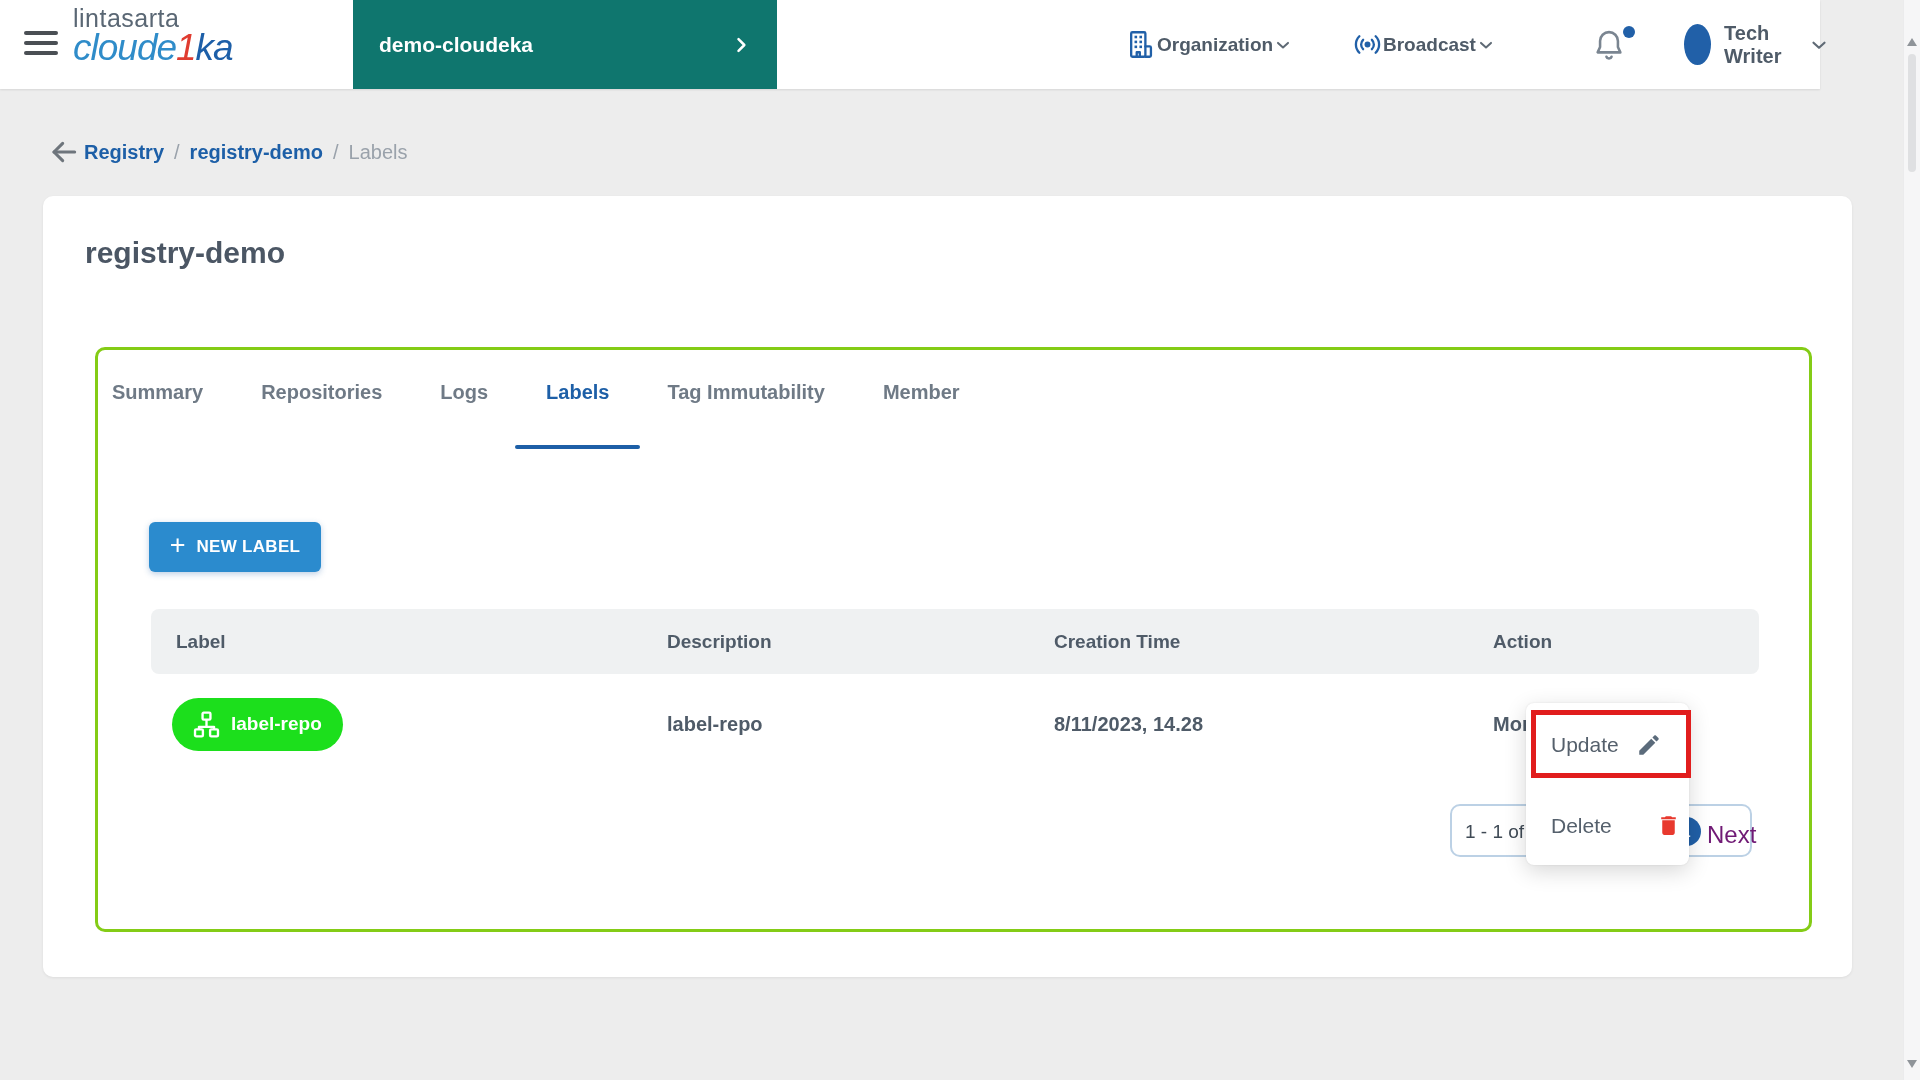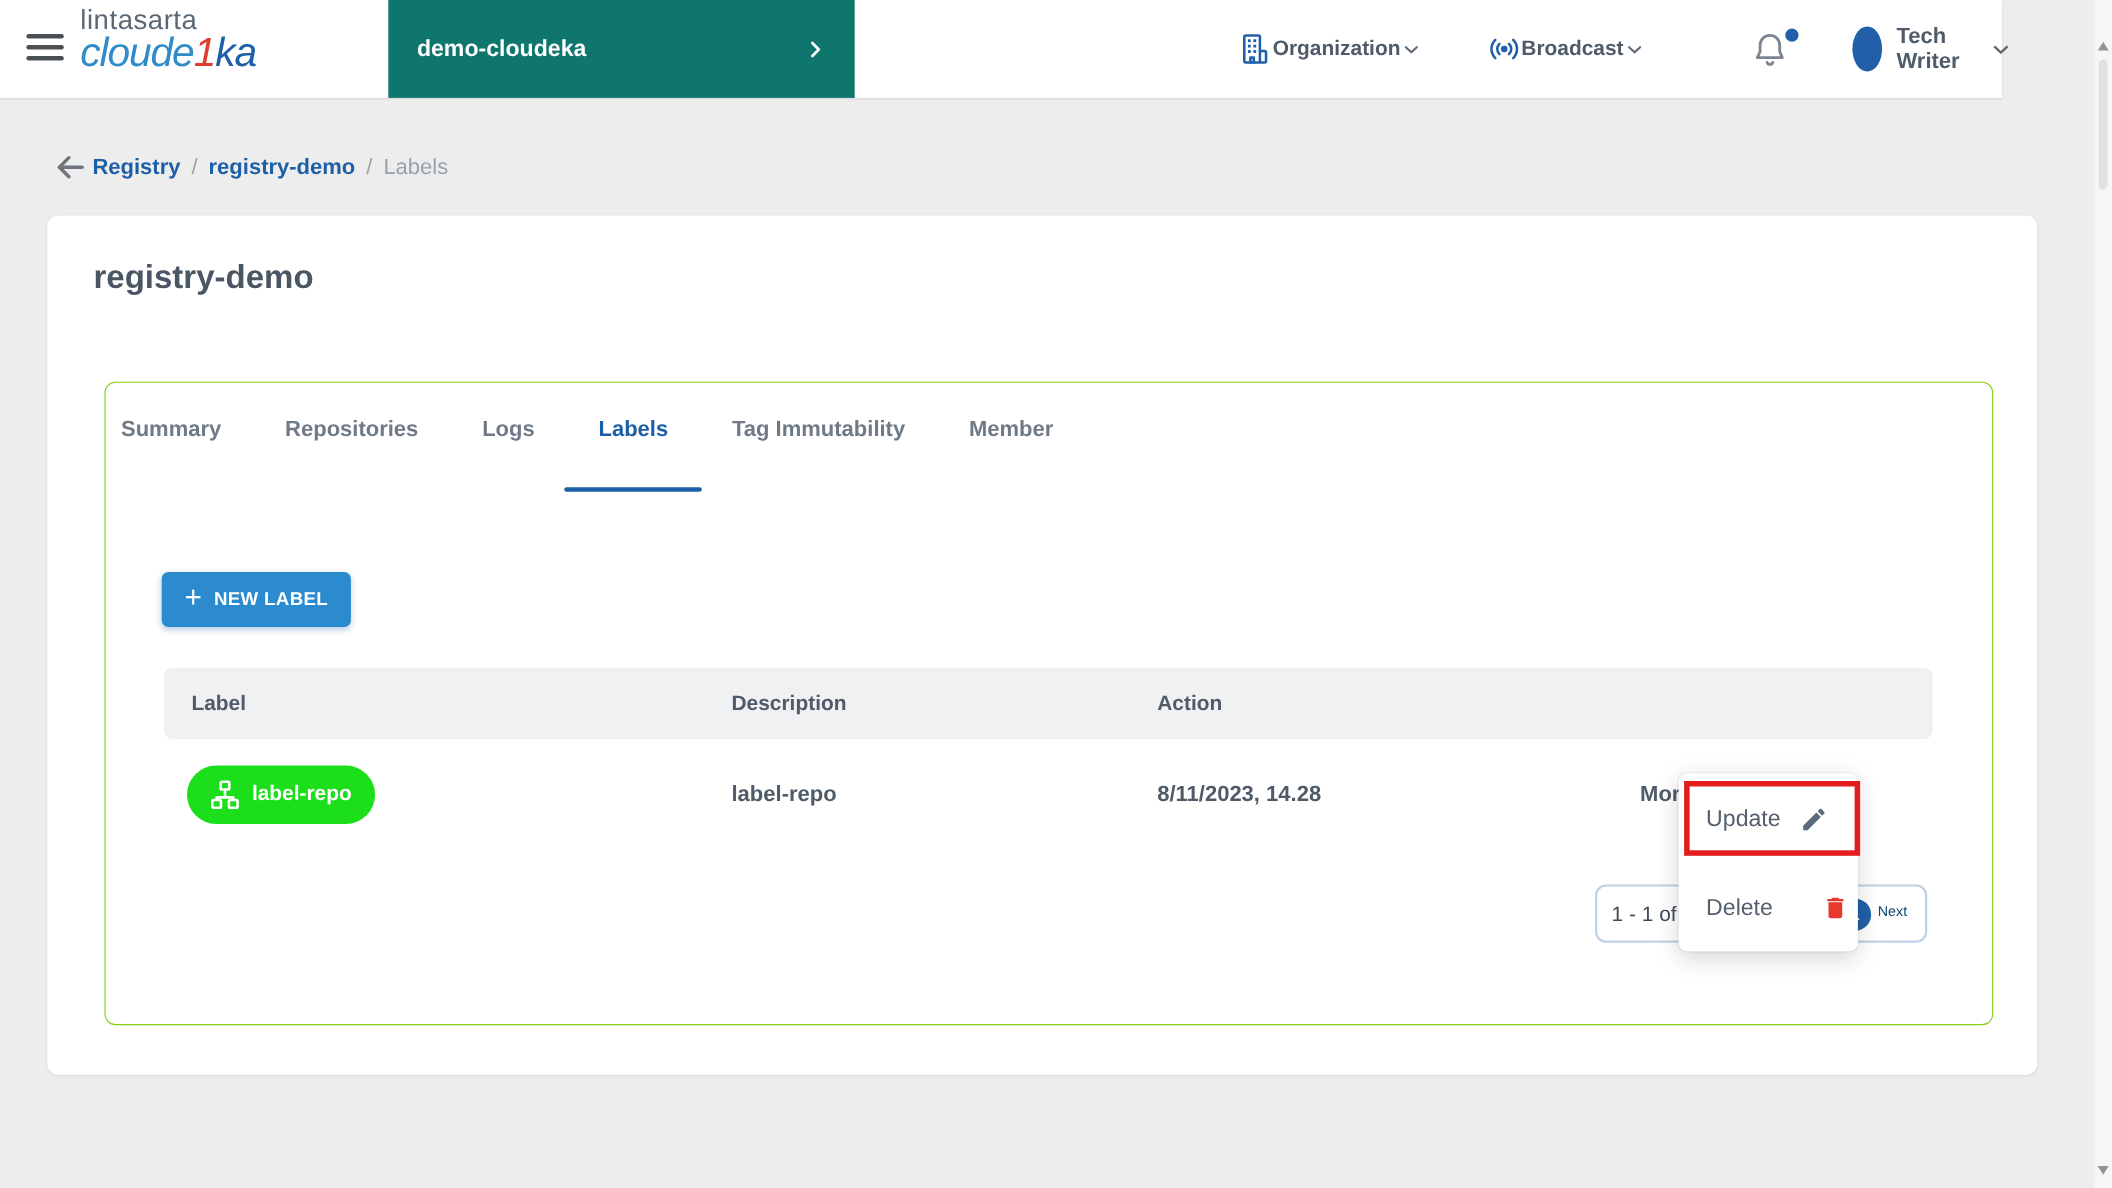--- a/index.html
+++ b/index.html
@@ -41,21 +41,21 @@
   
   #card { position:absolute; left:43px; top:196px; width:1809px; height:781px; background:#fff;
           border-radius:10px; box-shadow:0 1px 3px rgba(0,0,0,.07); }
   .card-title { position:absolute; left:42px; top:40px; font-size:30px; font-weight:700; color:#4b5664; }
   .overview-btn { position:absolute; left:1503px; top:38px; width:250px; height:71px; background:#2b8bce;
                   border:none; border-radius:8px; color:#fff; font-size:20px; font-weight:700;
                   font-family:inherit; box-shadow:0 3px 8px rgba(33,96,168,.35); cursor:pointer; }
 
   
   #panel { position:absolute; left:52px; top:151px; width:1717px; height:585px;
-           border:1px solid #84cc16; border-radius:10px; background:#fff; }
+           border:3px solid #84cc16; border-radius:10px; background:#fff; }
   .tabs { position:absolute; left:14px; top:31px; display:flex; gap:58px; }
   .tab { font-size:20px; font-weight:700; color:#6f7a86; cursor:pointer; position:relative; white-space:nowrap; }
   .tab.active { color:#1d5fa7; }
   .tab.active::after { content:""; position:absolute; left:-31px; right:-31px; top:64px; height:4px;
                        background:#1d5fa7; border-radius:2px; }
 
   .new-label-btn { position:absolute; left:51px; top:172px; width:172px; height:50px; background:#2b8bce;
                    border:none; border-radius:6px; display:flex; align-items:center; justify-content:center; gap:11px;
                    color:#fff; cursor:pointer; box-shadow:0 2px 6px rgba(33,96,168,.30); font-family:inherit; }
   .new-label-btn .label { font-size:17px; font-weight:800; letter-spacing:.3px; }
@@ -73,21 +73,21 @@
            border-radius:27px; background:#1cdf1c; color:#fff; font-size:19px; font-weight:800;
            width:max-content; margin-left:-4px; }
 
   
   .pagination { position:absolute; left:1450px; top:804px; width:302px; height:53px; background:#fff;
                 border:2px solid #bcd1e5; border-radius:10px; z-index:3; }
   .page-range { position:absolute; left:13px; top:15px; font-size:19px; color:#3f4a55; }
   .page-circle { position:absolute; left:220px; top:11px; width:29px; height:29px; border-radius:50%;
                  background:#2160a8; color:#fff; font-size:15px; font-weight:700;
                  display:flex; align-items:center; justify-content:center; cursor:pointer; }
-  .page-next { position:absolute; left:255px; top:15px; font-size:13px; color:#0c4a6e; cursor:pointer; }
+  .page-next { position:absolute; left:255px; top:15px; font-size:24px; color:#701a75; cursor:pointer; }
 
   
   .dropdown { position:absolute; left:1526px; top:703px; width:163px; height:162px; background:#fff;
               border-radius:8px; z-index:4; box-shadow:0 6px 22px rgba(0,0,0,.16), 0 0 2px rgba(0,0,0,.10); }
   .dd-item { position:absolute; left:0; right:0; display:flex; align-items:center; padding-left:25px; gap:17px;
              font-size:21px; color:#55606c; cursor:pointer; }
   .dd-update { top:0; height:83px; }
   .dd-delete { top:83px; height:79px;gap:44px; }
   .red-box { position:absolute; left:1531px; top:710px; width:160px; height:68px;
              border:5px solid #e11d1d; z-index:6; pointer-events:none; }
@@ -222,20 +222,21 @@
 
       <button class="new-label-btn">
         <span class="plus-glyph">+</span>
         <span class="label">NEW LABEL</span>
       </button>
 
       <div class="table">
         <div class="thead">
           <div>Label</div>
           <div>Description</div>
+          <div>Creation Time</div>
           <div>Action</div>
         </div>
         <div class="trow">
           <div>
             <span class="badge">
               <span>
                 <svg width="27" height="27" viewBox="0 0 24 24" fill="none" stroke="#ffffff" stroke-width="2.1" stroke-linejoin="round">
                   <rect x="8.5" y="1.5" width="7" height="6.2" rx="1"></rect>
                   <rect x="1.8" y="16.3" width="7" height="6.2" rx="1"></rect>
                   <rect x="15.2" y="16.3" width="7" height="6.2" rx="1"></rect>

